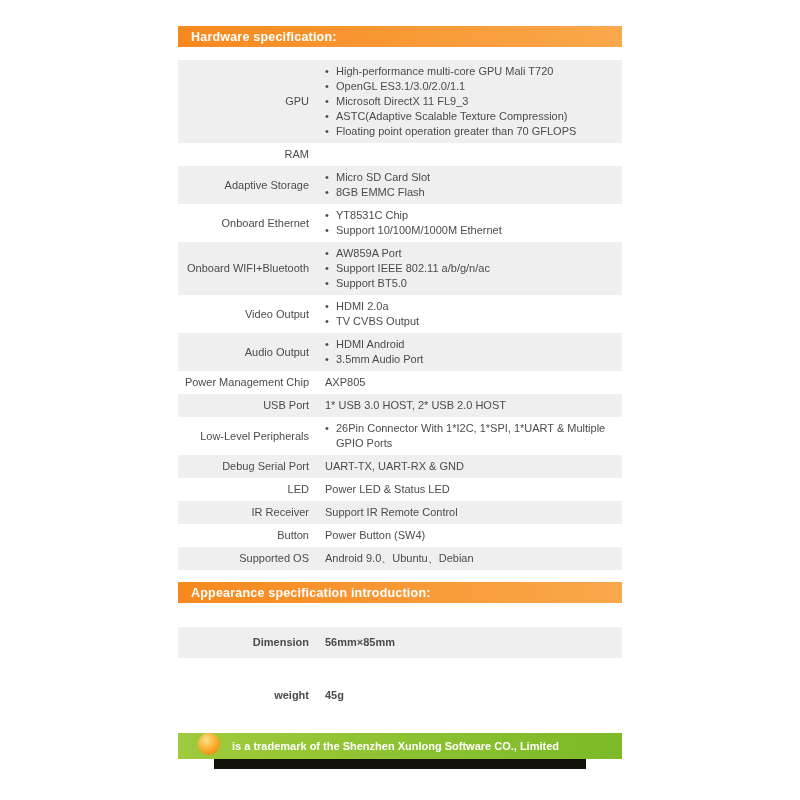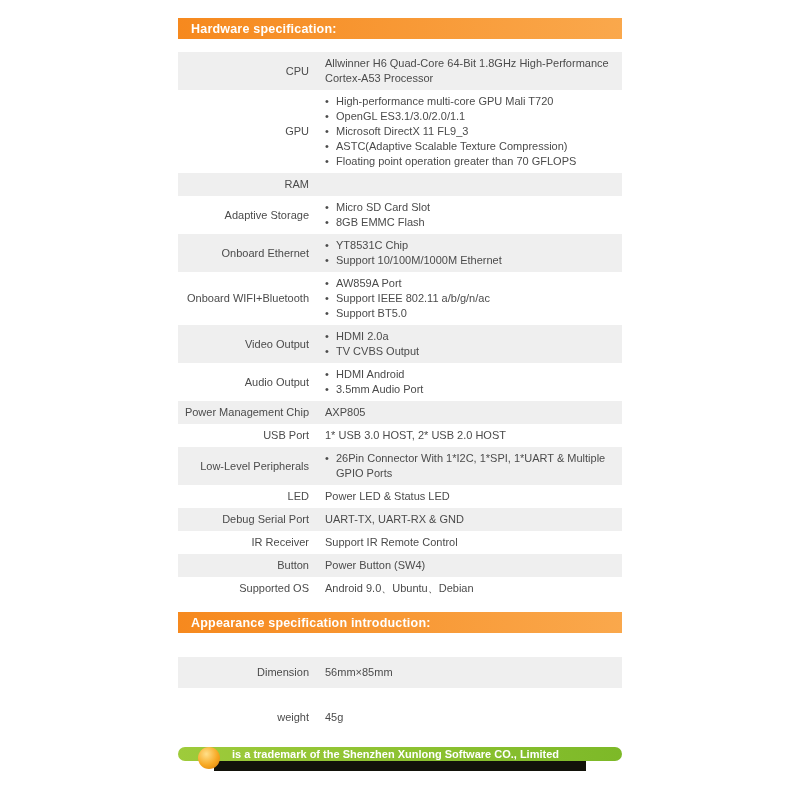--- a/index.html
+++ b/index.html
@@ -3,21 +3,21 @@
 <meta charset="utf-8">
 <style>
   * { box-sizing: border-box; }
   html, body { margin: 0; padding: 0; }
   body {
     width: 800px; height: 800px; overflow: hidden;
     background: #ffffff;
     font-family: "Liberation Sans", "DejaVu Sans", sans-serif;
     color: var(--text, #4b4b4b);
   }
-  .container { width: 444px; margin: 0 auto; padding-top: 18px; }
+  .container { width: 444px; margin: 0 auto; padding-top: 26px; }
 
   .banner {
     height: 21px; display: flex; align-items: center;
     padding-left: 13px;
     background: linear-gradient(90deg, var(--orange-left, #f6891e), var(--orange-right, #faa84c));
     color: #ffffff; font-size: 12.5px; font-weight: bold; letter-spacing: 0.2px;
   }
 
   .spec-table { margin: 13px 0 12px; }
   .spec-table .row { display: flex; align-items: stretch; }
@@ -30,27 +30,26 @@
   .cell-value {
     flex: 1; padding: 4px 4px 4px 7px;
     display: flex; flex-direction: column; justify-content: center;
     font-size: 11px; line-height: 15px;
   }
   .bullet-line { display: flex; }
   .dot { width: 11px; flex: 0 0 11px; }
 
   .spec-table.appearance { margin-top: 24px; margin-bottom: 0; }
   .appearance .cell-label, .appearance .cell-value { padding-top: 8px; padding-bottom: 8px; }
-  .appearance .row { margin-bottom: 14px; }
+  .appearance .row { margin-bottom: 22px; font-weight: bold; }
 
   .footer-banner {
-    margin-top: 12px; height: 14px; position: relative;
+    margin-top: 12px; height: 26px; position: relative;
     display: flex; align-items: center;
     background: linear-gradient(90deg, var(--green-left, #9ecb3b), var(--green-right, #7db928));
-    border-radius: 7px;
   }
   .logo {
     position: absolute; left: 20px; top: 0;
     width: 22px; height: 22px; border-radius: 50%;
     background: radial-gradient(circle at 38% 32%, #ffe08a 0%, var(--logo-orange, #f7a823) 55%, #d97e06 100%);
   }
   .trademark { margin-left: 54px; color: #ffffff; font-size: 11px; font-weight: bold; }
 
   .dark-bar { width: 372px; height: 10px; margin: 0 auto; background: var(--dark-bar, #12120a); }
 </style>
@@ -58,24 +57,20 @@
 <body>
 
 <div class="container">
 
   <div class="banner">
     <span>Hardware specification:</span>
   </div>
 
   <div class="spec-table hardware" id="hardware-table">
       <div class="row">
-        <div class="cell-label">CPU</div>
-        <div class="cell-value">Allwinner H6 Quad-Core 64-Bit 1.8GHz High-Performance Cortex-A53 Processor</div>
-      </div>
-      <div class="row">
         <div class="cell-label">GPU</div>
         <div class="cell-value">
           <div class="bullet-line">
             <span class="dot">•</span>
             <span class="bullet-text">High-performance multi-core GPU Mali T720</span>
           </div>
           <div class="bullet-line">
             <span class="dot">•</span>
             <span class="bullet-text">OpenGL ES3.1/3.0/2.0/1.1</span>
           </div>
@@ -176,26 +171,26 @@
       <div class="row">
         <div class="cell-label">Low-Level Peripherals</div>
         <div class="cell-value">
           <div class="bullet-line">
             <span class="dot">•</span>
             <span class="bullet-text">26Pin Connector With 1*I2C, 1*SPI, 1*UART &amp; Multiple GPIO Ports</span>
           </div>
         </div>
       </div>
       <div class="row">
+        <div class="cell-label">Debug Serial Port</div>
+        <div class="cell-value">UART-TX, UART-RX &amp; GND</div>
+      </div>
+      <div class="row">
         <div class="cell-label">LED</div>
         <div class="cell-value">Power LED &amp; Status LED</div>
-      </div>
-      <div class="row">
-        <div class="cell-label">Debug Serial Port</div>
-        <div class="cell-value">UART-TX, UART-RX &amp; GND</div>
       </div>
       <div class="row">
         <div class="cell-label">IR Receiver</div>
         <div class="cell-value">Support IR Remote Control</div>
       </div>
       <div class="row">
         <div class="cell-label">Button</div>
         <div class="cell-value">Power Button (SW4)</div>
       </div>
       <div class="row">

